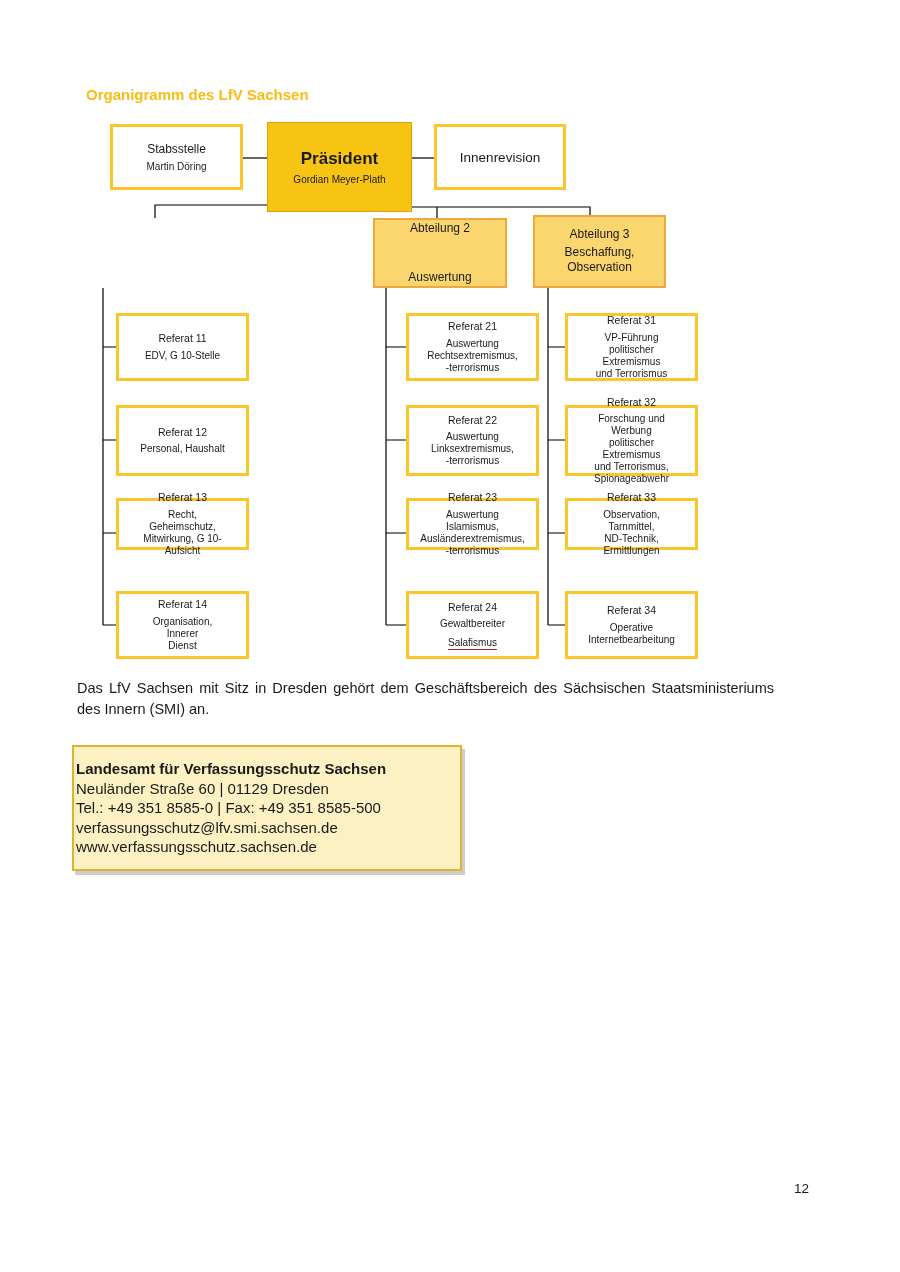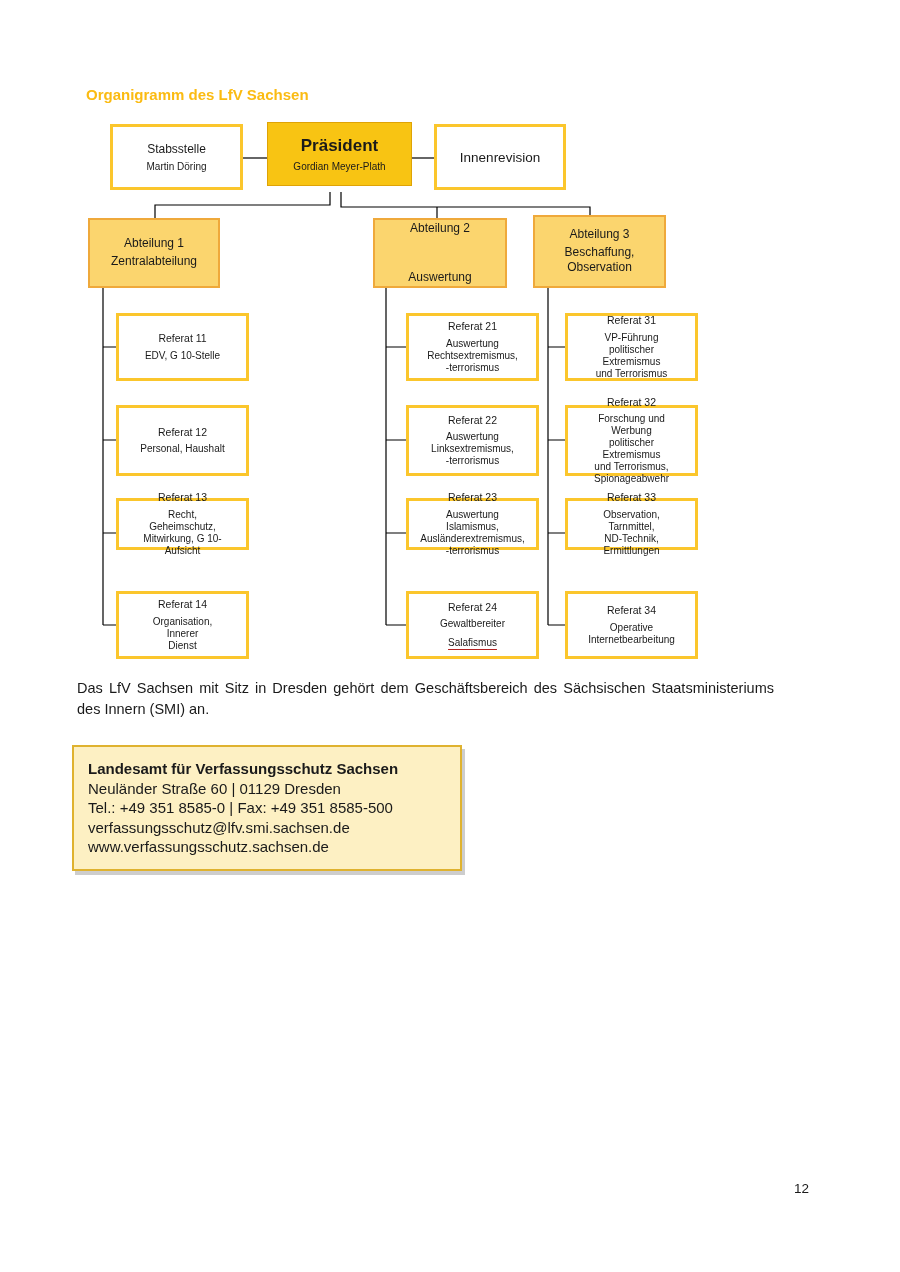--- a/index.html
+++ b/index.html
@@ -50,21 +50,21 @@
     text-decoration:underline;
     text-decoration-color:var(--salafismus-underline);
     text-decoration-thickness:1px;
     text-underline-offset:3px;
   }
 
   .body-paragraph{position:absolute;left:77px;top:678px;width:697px;font-size:14.5px;line-height:1.45;
                   text-align:justify;color:var(--text);}
 
   .infobox{position:absolute;left:72px;top:745px;width:390px;height:126px;background:var(--infobox-fill);
-           border:2px solid var(--infobox-border);box-shadow:3px 4px 0 #cdcdcd;padding:12px 14px;
+           border:2px solid var(--infobox-border);box-shadow:3px 4px 0 #cdcdcd;padding:12px 2px;
            font-size:15px;line-height:19.6px;}
   .infobox .org-name{font-weight:bold;}
 
   .page-number{position:absolute;left:794px;top:1181px;font-size:13.5px;}
 </style>
 </head>
 <body>
 
 <div class="page">
 
@@ -79,33 +79,29 @@
     <path d="M103 288 V625 M103 347 H124 M103 440 H124 M103 533 H124 M103 625 H124"></path>
     <path d="M386 288 V625 M386 347 H406 M386 440 H406 M386 533 H406 M386 625 H406"></path>
     <path d="M548 288 V625 M548 347 H565 M548 440 H565 M548 533 H565 M548 625 H565"></path>
   </svg>
 
   <div class="org-box white-box" style="left:110px;top:124px;width:133px;height:66px;">
     <div class="top-title">Stabsstelle</div>
     <div class="person">Martin Döring</div>
   </div>
 
-  <div class="org-box president-box" style="left:267px;top:122px;width:145px;height:64px;">
+  <div class="org-box president-box" style="left:267px;top:122px;width:145px;height:90px;">
     <div class="president-title">Präsident</div>
     <div class="person">Gordian Meyer-Plath</div>
   </div>
 
   <div class="org-box white-box" style="left:434px;top:124px;width:132px;height:66px;">
     <div class="innen-title">Innenrevision</div>
   </div>
 
-  <div class="org-box abt-box" style="left:88px;top:218px;width:132px;height:70px;">
-    <div class="abt-name">Abteilung 1</div>
-    <div class="abt-desc">Zentralabteilung</div>
-  </div>
   <div class="org-box abt-box" style="left:373px;top:218px;width:134px;height:70px;gap:31px;">
     <div class="abt-name">Abteilung 2</div>
     <div class="abt-desc">Auswertung</div>
   </div>
   <div class="org-box abt-box" style="left:533px;top:215px;width:133px;height:73px;">
     <div class="abt-name">Abteilung 3</div>
     <div class="abt-desc">Beschaffung, Observation</div>
   </div>
 
   <div class="refbox c1 r1">

